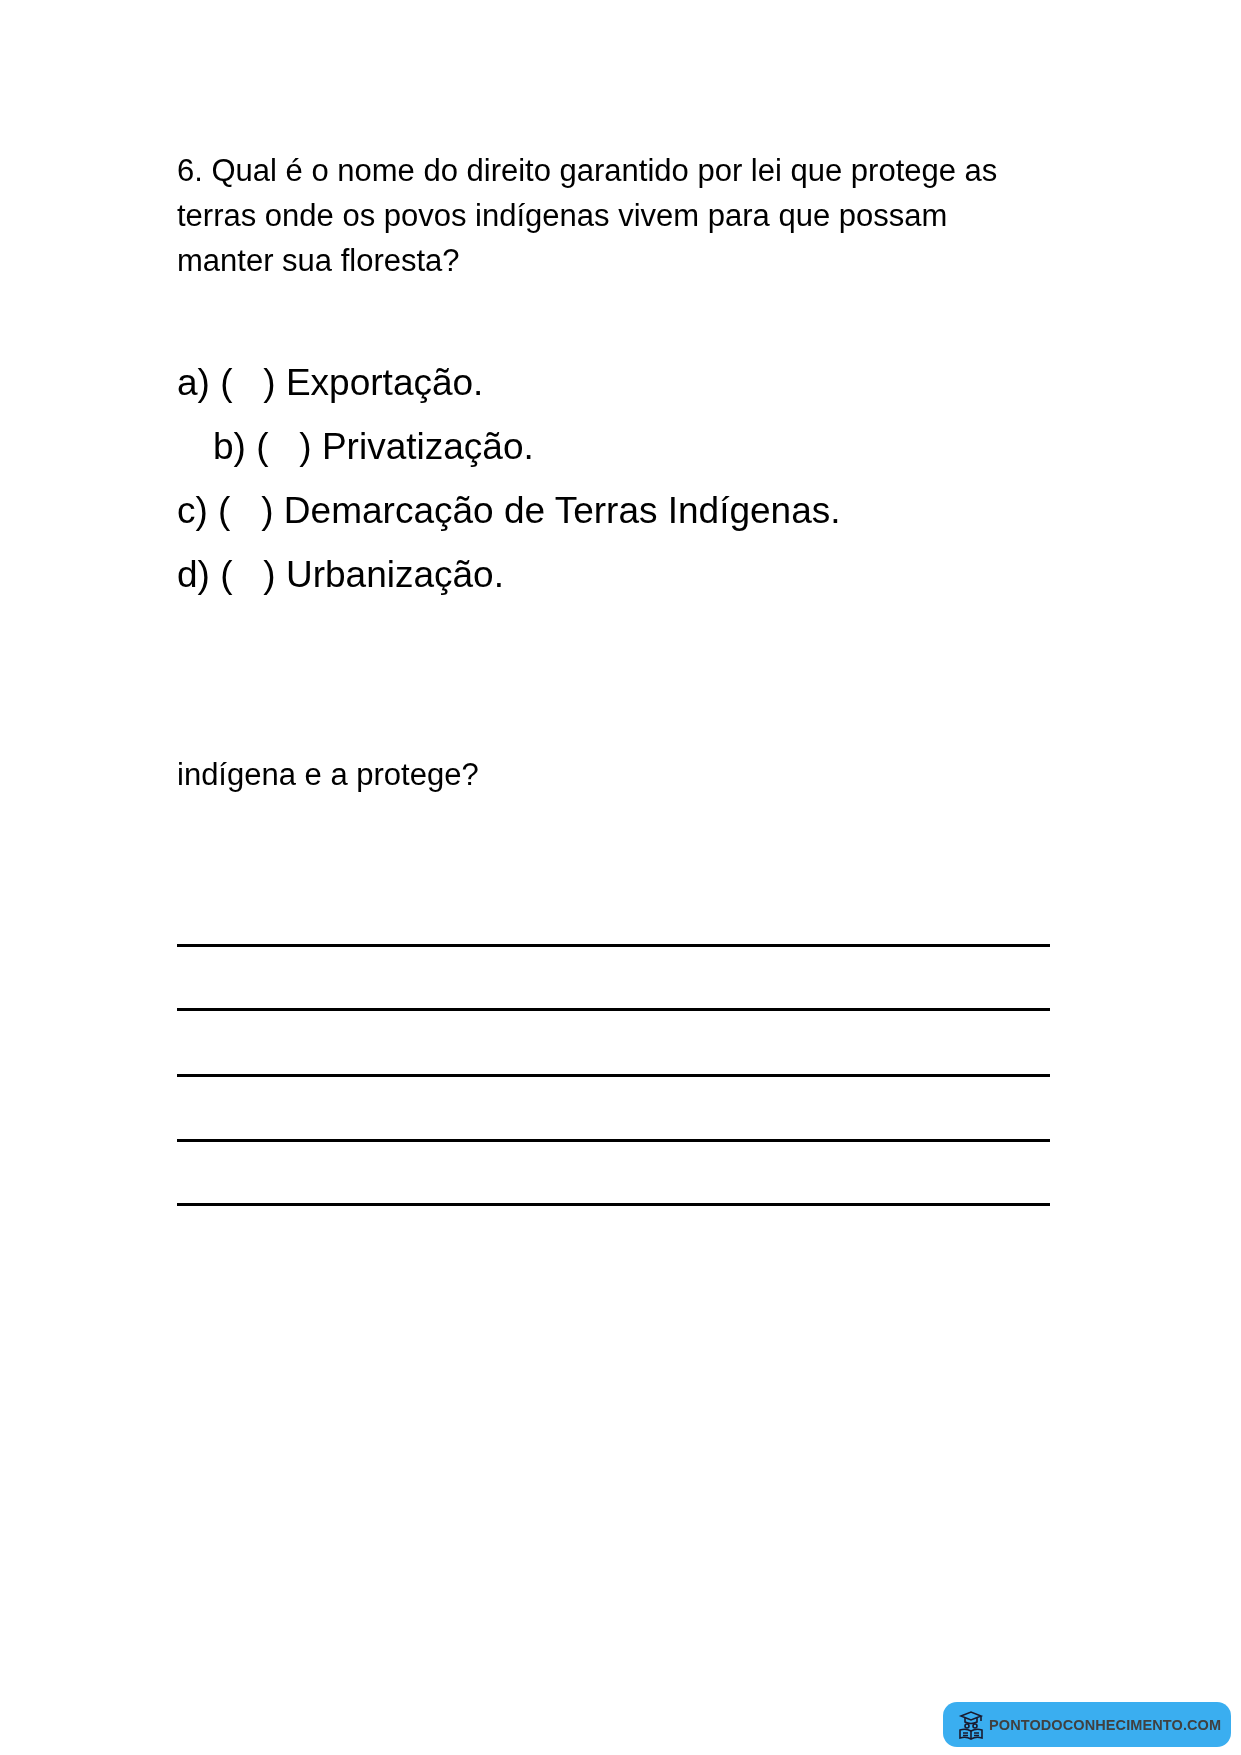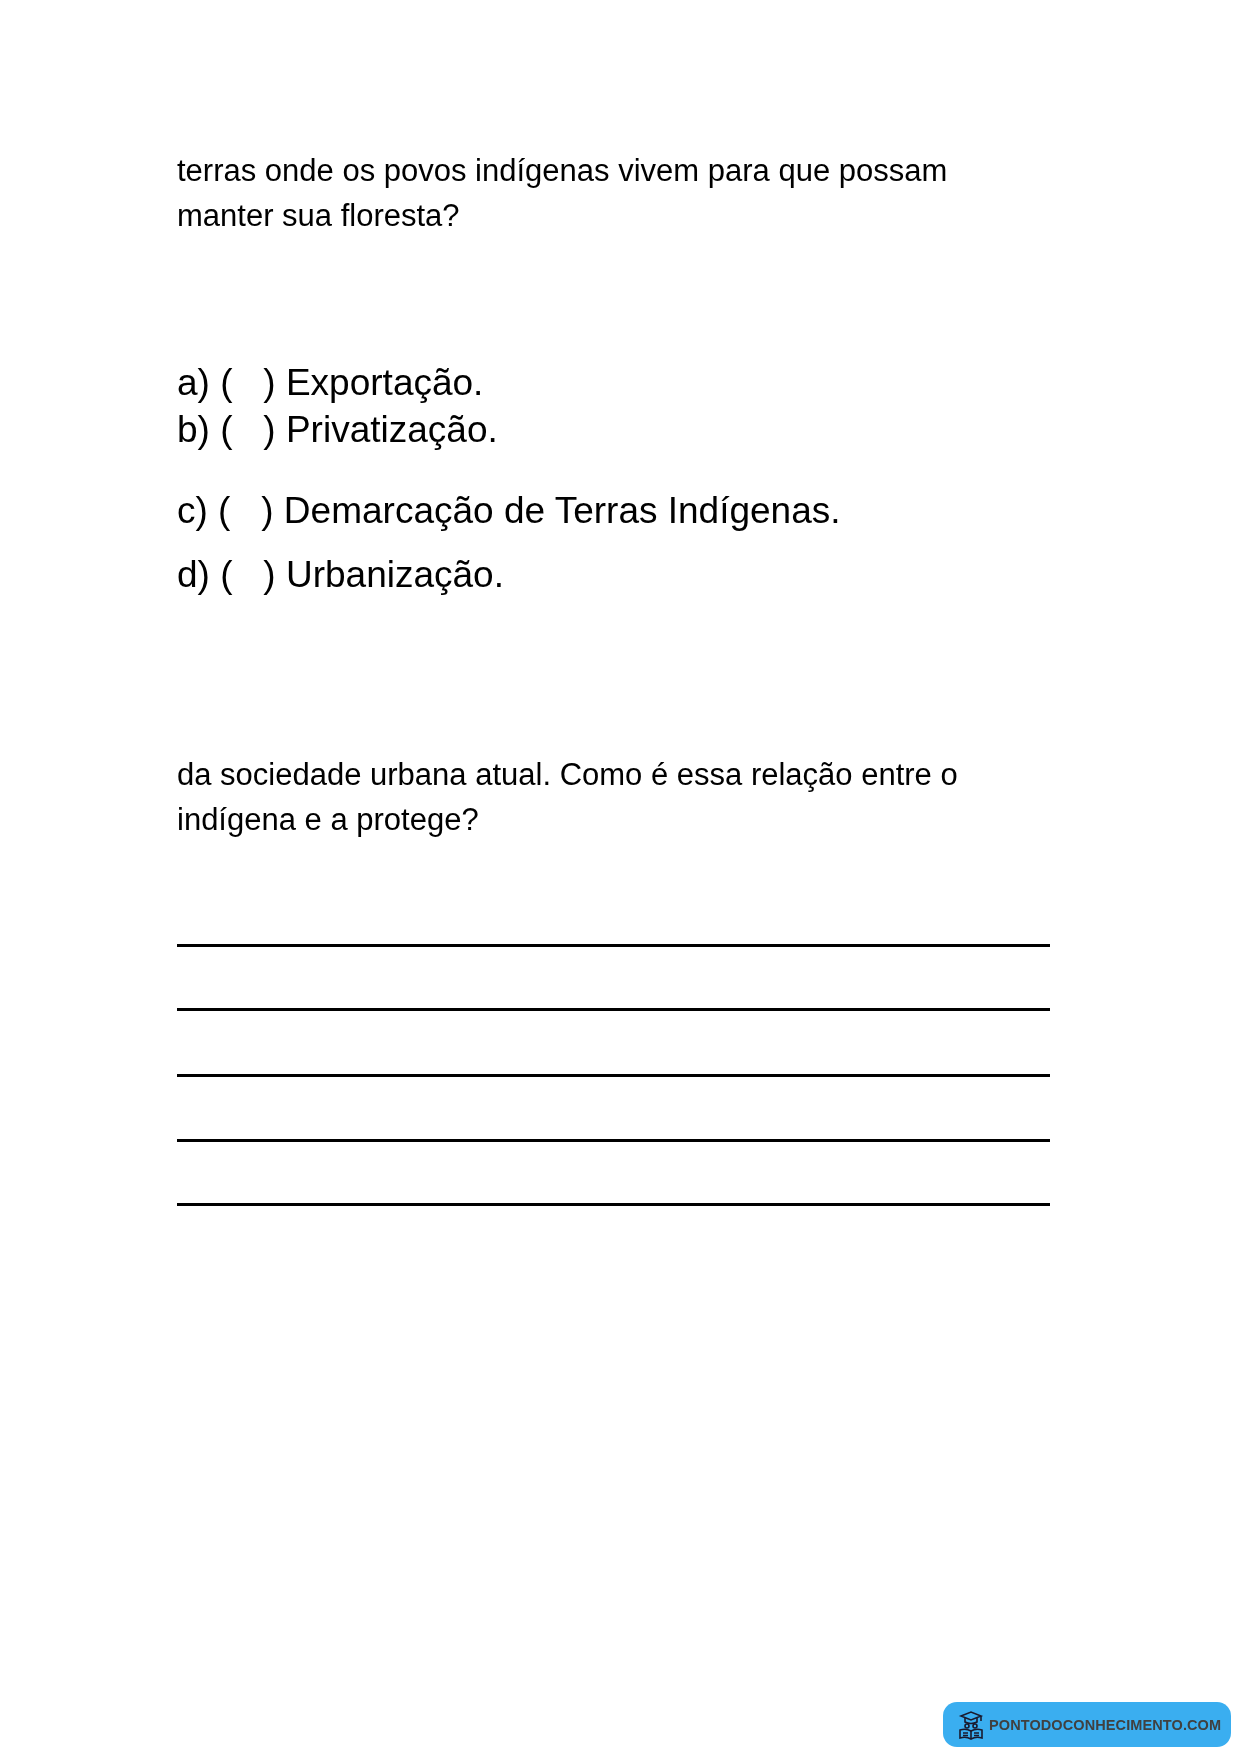--- a/index.html
+++ b/index.html
@@ -11,32 +11,32 @@
     .badge { position: absolute; left: 943px; top: 1702px; width: 288px; height: 45px;
              background: #3aaef0; border-radius: 14px; display: flex; align-items: center; }
     .badge-icon { margin-left: 14px; width: 28px; height: 32px; }
     .badge-text { margin-left: 4px; font-size: 14.5px; font-weight: bold; color: #404040; letter-spacing: 0.1px; }
   </style>
 </head>
 <body>
 
 <div>
   <div class="q-text" style="top:148px;">
+    <div>6. Qual é o nome do direito garantido por lei que protege as</div>
     <div>terras onde os povos indígenas vivem para que possam</div>
     <div>manter sua floresta?</div>
   </div>
   <div class="option" style="top:363px;">a) (   ) Exportação.</div>
-  <div class="option" style="top:410px;">b) (   ) Privatização.</div>
+  <div class="option" style="top:427px;margin-left:36px;">b) (   ) Privatização.</div>
   <div class="option" style="top:491px;">c) (   ) Demarcação de Terras Indígenas.</div>
   <div class="option" style="top:555px;">d) (   ) Urbanização.</div>
 </div>
 
 <div>
   <div class="q-text" style="top:752px;">
-    <div>da sociedade urbana atual. Como é essa relação entre o</div>
     <div>indígena e a protege?</div>
   </div>
   <div class="answer-line" style="top:944px;"></div>
   <div class="answer-line" style="top:1008px;"></div>
   <div class="answer-line" style="top:1074px;"></div>
   <div class="answer-line" style="top:1139px;"></div>
   <div class="answer-line" style="top:1203px;"></div>
 </div>
 
 <div class="badge">

